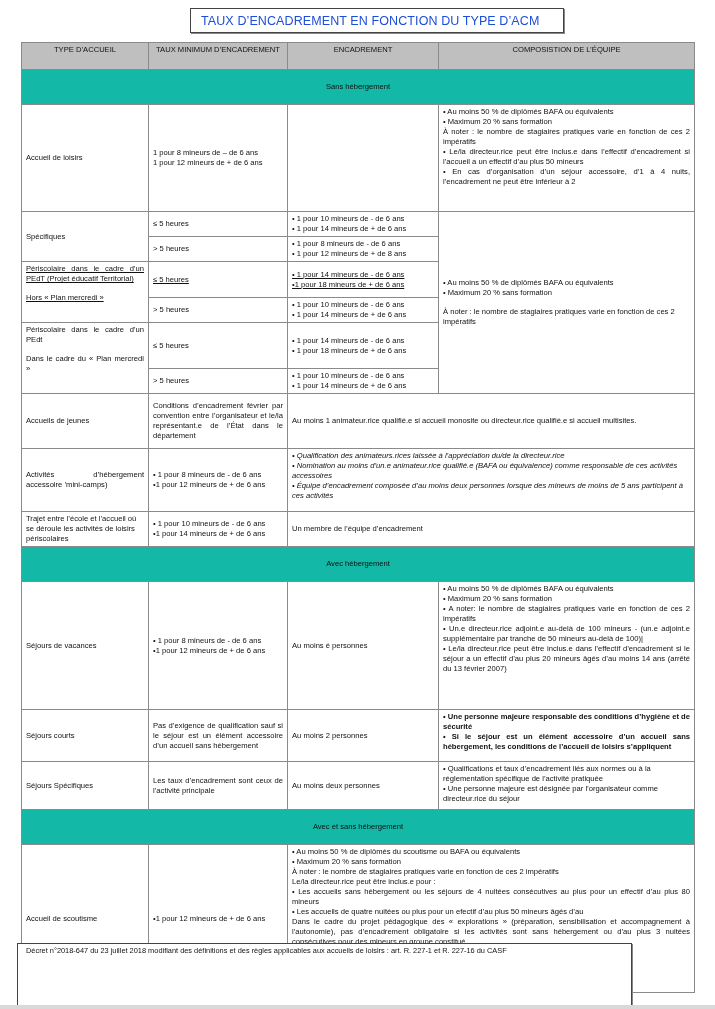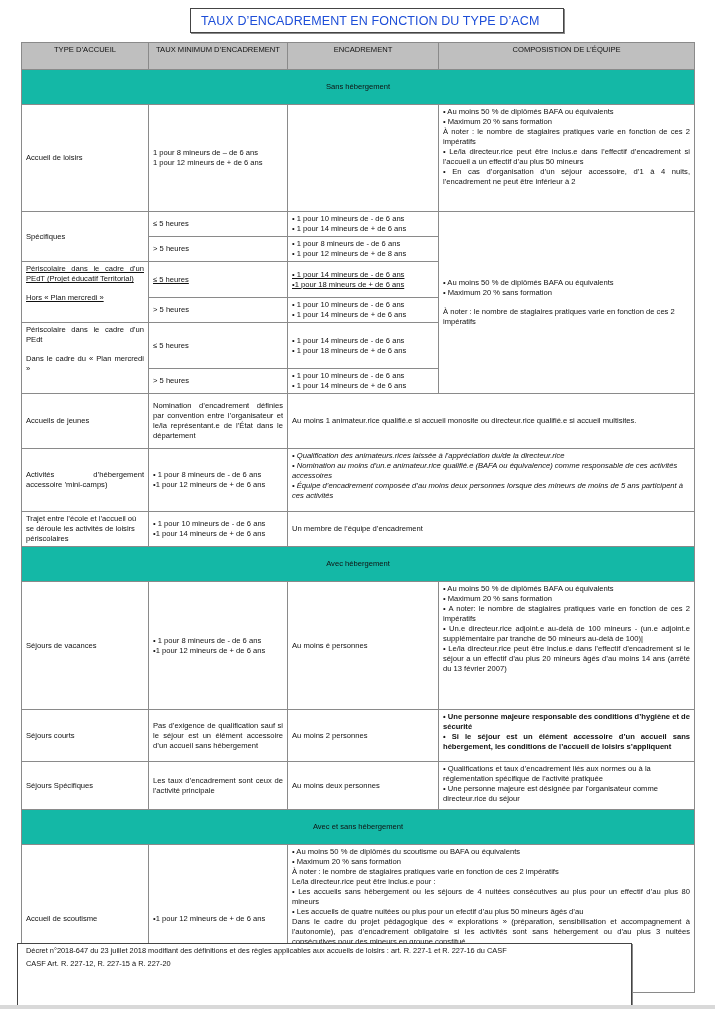--- a/index.html
+++ b/index.html
@@ -126,21 +126,21 @@
     <tr style="height:22px;">
       <td>&gt; 5 heures</td>
       <td>
         <span class="line">• 1 pour 10 mineurs de - de 6 ans</span>
         <span class="line">• 1 pour 14 mineurs de + de 6 ans</span>
       </td>
     </tr>
 
     <tr style="height:55px;">
       <td>Accueils de jeunes</td>
-      <td class="just">Nomination d’encadrement définies par convention entre l’organisateur et le/la représentant.e de l’État dans le département</td>
+      <td class="just">Conditions d’encadrement février par convention entre l’organisateur et le/la représentant.e de l’État dans le département</td>
       <td colspan="2">Au moins 1 animateur.rice qualifié.e si accueil monosite ou directeur.rice qualifié.e si accueil multisites.</td>
     </tr>
 
     <tr style="height:63px;">
       <td class="just">Activités d’hébergement accessoire ’mini-camps)</td>
       <td>
         <span class="line">• 1 pour 8 mineurs de - de 6 ans</span>
         <span class="line">•1 pour 12 mineurs de + de 6 ans</span>
       </td>
       <td colspan="2" style="vertical-align:top;font-style:italic;">
@@ -215,16 +215,15 @@
         <span class="line">• Les accueils de quatre nuitées ou plus pour un efectif d’au plus 50 mineurs âgés d’au</span>
         <span class="line">Dans le cadre du projet pédagogique des « explorations » (préparation, sensibilisation et accompagnement à l’autonomie), pas d’encadrement obligatoire si les activités sont sans hébergement ou d’au plus 3 nuitées consécutives pour des mineurs en groupe constitué</span>
         <span class="line">et âgés de plus de 1 ans</span>
       </td>
     </tr>
   </tbody>
 </table>
 
 <div class="footer-box">
   <span class="line">Décret n°2018-647 du 23 juillet 2018 modifiant des définitions et des règles applicables aux accueils de loisirs : art. R. 227-1 et R. 227-16 du CASF</span>
-  <span class="line">CASF Art. R. 227-12, R. 227-15 à R. 227-20</span>
 </div>
 
 <div class="bottom-bar"></div>
 
 </body></html>

